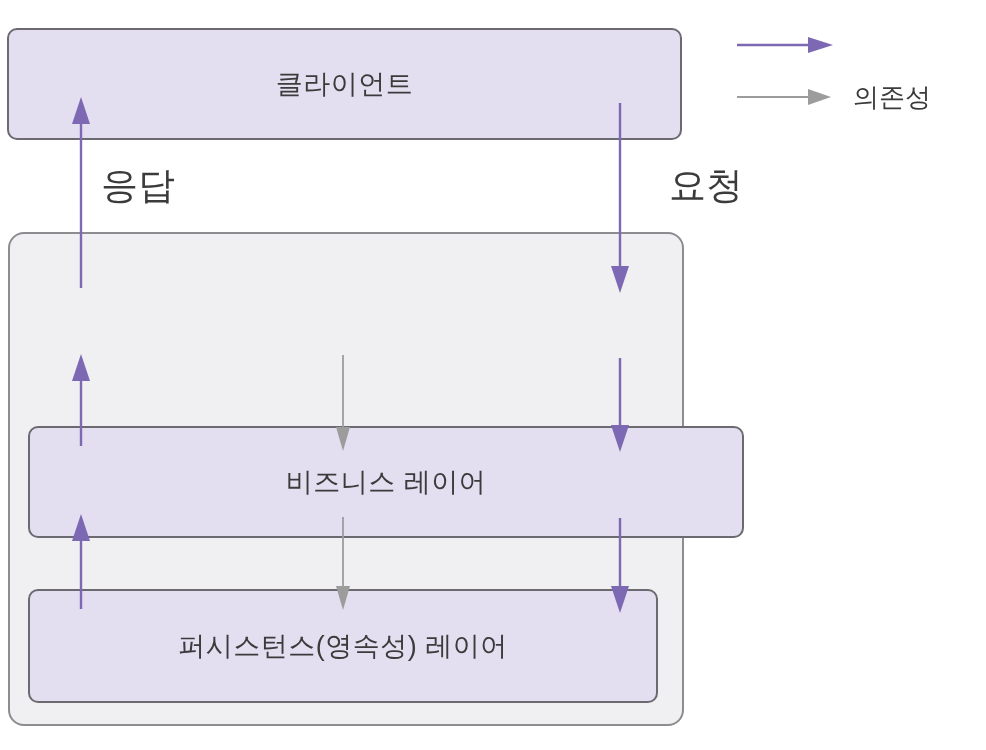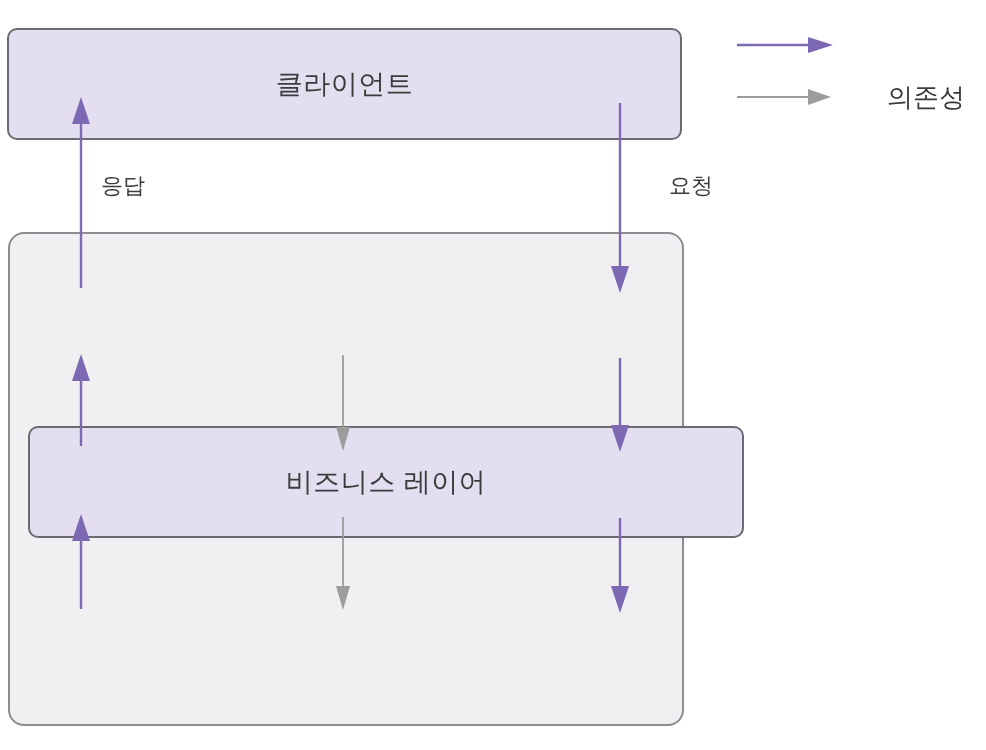--- a/index.html
+++ b/index.html
@@ -42,36 +42,36 @@
     border:2px solid var(--container-border);
     border-radius:16px;
     box-sizing:border-box;
   }
   .client{left:7px;top:28px;width:675px;height:112px;}
   .presentation{left:28px;top:254px;width:630px;height:114px;}
   .business{left:28px;top:426px;width:716px;height:112px;}
   .persistence{left:28px;top:589px;width:630px;height:114px;}
   .edge-label{
     position:absolute;
-    font-size:22px;
+    font-size:37px;
     color:var(--text);
     line-height:32px;
     white-space:nowrap;
   }
   .response-label{left:101px;top:170px;}
   .request-label{left:669px;top:170px;}
   .legend-label{
     position:absolute;
     font-size:26px;
     color:var(--text);
     line-height:30px;
     white-space:nowrap;
   }
   .legend-flow-label{left:853px;top:30px;}
-  .legend-dep-label{left:853px;top:82px;margin-left:34px;}
+  .legend-dep-label{left:853px;top:82px;}
   .overlay{
     position:absolute;left:0;top:0;width:986px;height:750px;
     pointer-events:none;
   }
   .flow{stroke:var(--data-flow);stroke-width:2.4px;fill:none;}
   .flow-head{fill:var(--data-flow);stroke:none;}
   .dep{stroke:var(--dependency);stroke-width:1.8px;fill:none;}
   .dep-head{fill:var(--dependency);stroke:none;}
 </style>
 </head>
@@ -80,20 +80,23 @@
 <div class="canvas">
 
   <div class="box client">
     <span>클라이언트</span>
   </div>
 
   <div class="container-box"></div>
 
   <div class="box business">
     <span>비즈니스 레이어</span>
+  </div>
+  <div class="box persistence">
+    <span>퍼시스턴스(영속성) 레이어</span>
   </div>
 
   <span class="edge-label response-label">응답</span>
   <span class="edge-label request-label">요청</span>
 
   <span class="legend-label legend-dep-label">의존성</span>
 
   <svg class="overlay" viewBox="0 0 986 750">
 
     <g>

